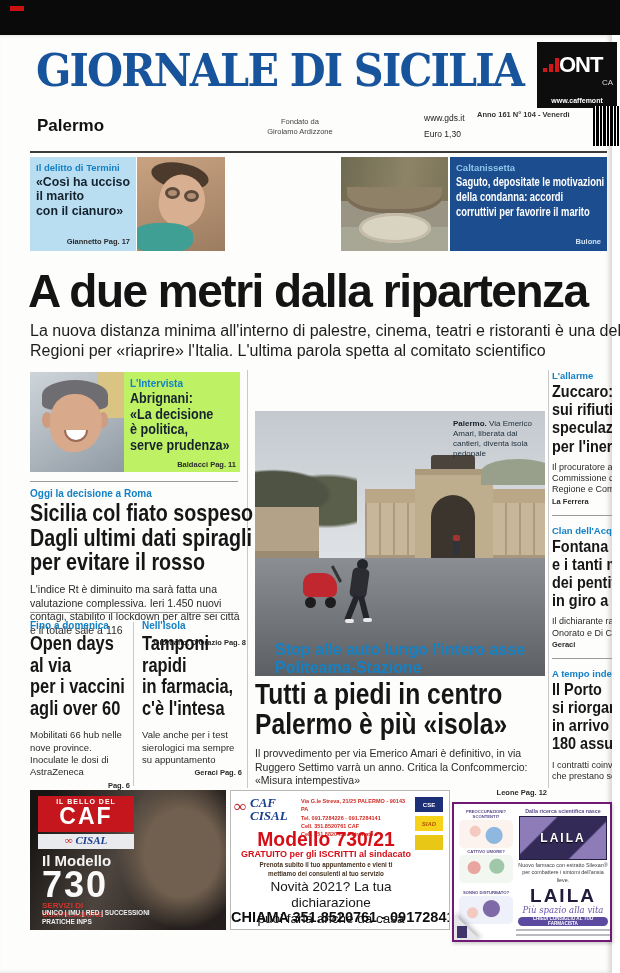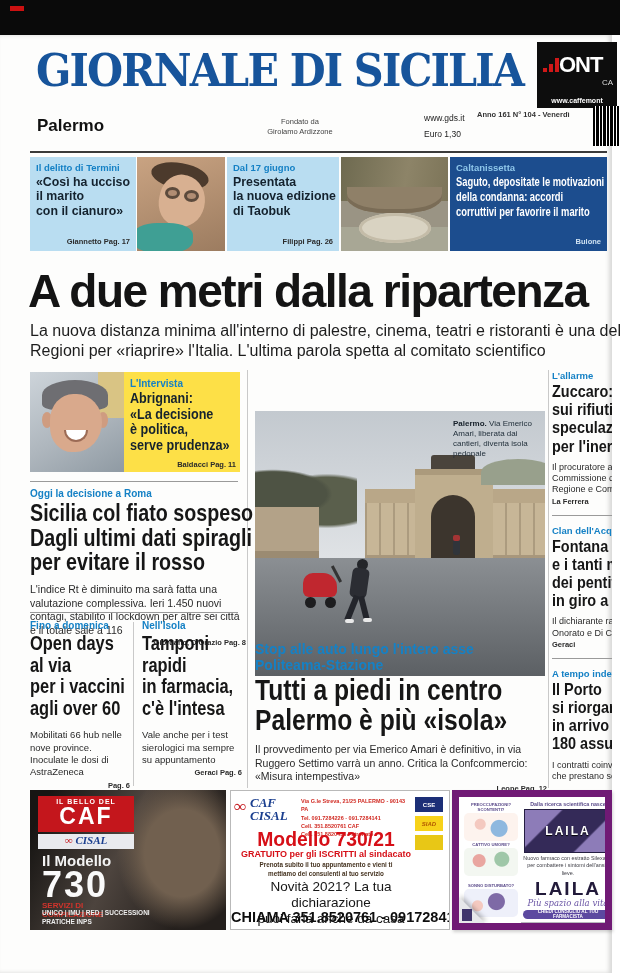--- a/index.html
+++ b/index.html
@@ -48,21 +48,21 @@
   .lead-h { position:absolute; left:28px; top:264px; font-size:46px; font-weight:bold; color:#141414; letter-spacing:-1.5px; white-space:nowrap; }
   .lead-d { position:absolute; left:30px; top:321px; width:770px; font-size:16px; line-height:1.28; color:#1d1d1d; }
 
   
   .vrule { position:absolute; width:1px; background:#c9c9c9; }
   .hrule { position:absolute; height:1px; background:#9a9a9a; }
 
   .headline { font-weight:bold; color:#161616; transform:scaleX(.82); transform-origin:left top; }
   .body-txt { color:#2a2a2a; }
 
-  .ibox { position:absolute; left:30px; top:372px; width:210px; height:100px; background:#fde047;padding-left:24px; }
+  .ibox { position:absolute; left:30px; top:372px; width:210px; height:100px; background:#bef264;padding-left:24px; }
   .ibox .iphoto { position:absolute; left:0; top:0; width:94px; height:100px; overflow:hidden; background:linear-gradient(150deg,#cdd4da,#aeb6bd 55%,#8f9aa3); }
   .ibox .itxt { position:absolute; left:100px; top:6px; width:108px; }
   .ibox .tt { font-size:14px; font-weight:bold; color:#16232e; line-height:1.12; transform:scaleX(.9); transform-origin:left top; white-space:nowrap; }
   .ibox .bl { position:absolute; right:4px; bottom:3px; }
 
   .lstory { position:absolute; left:30px; top:488px; width:216px; }
   .lstory .headline { font-size:24px; line-height:1.03; white-space:nowrap; width:265px; }
   .lstory .body-txt { font-size:10.5px; line-height:1.3; margin-top:8px; width:214px; }
 
   .briefs { position:absolute; left:30px; top:620px; width:212px; height:168px; }
@@ -93,21 +93,21 @@
   .ph-pram { position:absolute; left:0; top:4px; width:34px; height:24px; background:#c0272f; border-radius:10px 14px 6px 6px; }
   .ph-wheel1 { position:absolute; left:2px; top:28px; width:11px; height:11px; border-radius:50%; background:#1d1d1f; }
   .ph-wheel2 { position:absolute; left:22px; top:28px; width:11px; height:11px; border-radius:50%; background:#1d1d1f; }
   .ph-handle { position:absolute; left:32px; top:-4px; width:3px; height:18px; background:#333; transform:rotate(-28deg); }
   .ph-runner { position:absolute; left:198px; top:126px; width:7px; height:18px; background:#30343a; border-radius:3px; }
   .ph-runner-top { position:absolute; left:198px; top:124px; width:7px; height:6px; background:#a43434; border-radius:2px; }
   .ph-cap { position:absolute; right:8px; top:8px; width:84px; font-size:8px; line-height:1.25; color:#23313c; }
   .ph-cap b { color:#16202a; }
 
   .cstory { position:absolute; left:255px; top:641px; width:292px; }
-  .cstory .k { font-size:14px; }
+  .cstory .k { font-size:16px;margin-left:20px; }
   .cstory .headline { font-size:29px; line-height:1.05; white-space:nowrap; width:348px; transform:scaleX(.85); }
   .cstory .body-txt { font-size:10.5px; line-height:1.3; margin-top:7px; width:290px; }
 
   
   .rrail { position:absolute; left:552px; top:370px; width:60px; height:420px; overflow:hidden; }
   .rstory { width:150px; }
   .rstory .k { font-size:9.5px; }
   .rstory .headline { font-size:17px; line-height:1.07; white-space:nowrap; transform:scaleX(.85); }
   .rstory .body-txt { font-size:9px; line-height:1.25; margin-top:6px; }
   .rstory .bl { text-align:left; margin-top:1px; }
@@ -136,21 +136,21 @@
   .acm-badge { width:28px; height:15px; margin-bottom:4px; font-size:6px; font-weight:bold; display:flex; align-items:center; justify-content:center; }
   .acm-badge.b1 { background:#1c2f77; color:#fff; }
   .acm-badge.b2 { background:#f7d21a; color:#b35a00; font-style:italic; }
   .acm-badge.b3 { background:#e8c716; color:#2c5e2e; }
   .acm-title { position:absolute; left:0; top:36px; width:190px; color:#d60f17; font-size:21px; font-weight:bold; transform:scaleX(.92); transform-origin:center; }
   .acm-sub { position:absolute; left:0; top:58px; width:190px; color:#d60f17; font-size:9px; font-weight:bold; }
   .acm-note { position:absolute; left:0; top:70px; width:190px; color:#44321f; font-size:6.3px; font-weight:bold; line-height:1.4; }
   .acm-big { position:absolute; left:0; top:88px; width:200px; color:#161616; font-size:13.5px; line-height:1.2; }
   .acm-phone { position:absolute; left:0; top:118px; width:205px; color:#0e0e0e; font-size:14.5px; font-weight:bold; white-space:nowrap; }
 
-  .ad-laila { left:452px; width:160px; background:#fff; border:7px solid #701a75; box-shadow:1px 2px 3px rgba(0,0,0,.18); }
+  .ad-laila { left:452px; width:160px; background:#fff; border:2px solid #701a75; box-shadow:1px 2px 3px rgba(0,0,0,.18);margin-top:12px; }
   .al-vgn { position:absolute; left:4px; width:56px; }
   .al-cap { font-size:4.2px; font-weight:bold; color:#5a4a8a; text-align:center; margin-bottom:1px; }
   .al-scene { width:54px; height:28px; border-radius:5px; margin:0 auto; position:relative; }
   .s1 { background:radial-gradient(circle at 30% 40%, #f4c9c0 0 5px, transparent 6px), radial-gradient(circle at 65% 55%, #8eb8df 0 8px, transparent 9px), #fdf3ee; }
   .s2 { background:radial-gradient(circle at 28% 45%, #e9a6a0 0 6px, transparent 7px), radial-gradient(circle at 70% 40%, #9fc7a8 0 7px, transparent 8px), #f3f7f1; }
   .s3 { background:radial-gradient(circle at 60% 45%, #7e6aa6 0 8px, transparent 9px), radial-gradient(circle at 25% 60%, #f4c9c0 0 5px, transparent 6px), #eef0fa; }
   .al-right { position:absolute; left:62px; top:4px; width:94px; text-align:center; }
   .al-head { font-size:5.3px; font-weight:bold; color:#5a4a8a; }
   .al-pack { width:88px; height:44px; margin:2px auto; background:linear-gradient(135deg,#8d7cb8 0 28%, #342a58 30% 70%, #8d7cb8 72%), #40356b; border:1px solid #241d42; color:#fff; display:flex; align-items:center; justify-content:center; font-size:12px; font-weight:bold; letter-spacing:2px; text-shadow:0 1px 1px #000; }
   .al-body { font-size:5.4px; color:#3c3c44; line-height:1.35; margin-top:1px; }
@@ -216,27 +216,20 @@
     <div class="tt">con il cianuro»</div>
     <div class="bl">Giannetto Pag. 17</div>
   </div>
   <div class="tphoto" style="left:137px;width:88px;background:linear-gradient(160deg,#c9a382,#9c7c60);">
     <div class="pw-hair"></div>
     <div class="pw-face"></div>
     <div class="pw-gl1"></div>
     <div class="pw-gl2"></div>
     <div class="pw-shirt"></div>
   </div>
-  <div class="tbox" style="left:227px;width:112px;">
-    <div class="k">Dal 17 giugno</div>
-    <div class="tt">Presentata</div>
-    <div class="tt">la nuova edizione</div>
-    <div class="tt">di Taobuk</div>
-    <div class="bl">Filippi Pag. 26</div>
-  </div>
   <div class="tphoto" style="left:341px;width:107px;background:#9a9484;">
     <div class="pt-hill"></div>
     <div class="pt-ground"></div>
     <div class="pt-wall"></div>
     <div class="pt-arena"></div>
   </div>
   <div class="tbox tdark" style="left:450px;width:157px;">
     <div class="k">Caltanissetta</div>
     <div class="tt">Saguto, depositate le motivazioni</div>
     <div class="tt">della condanna: accordi</div>

